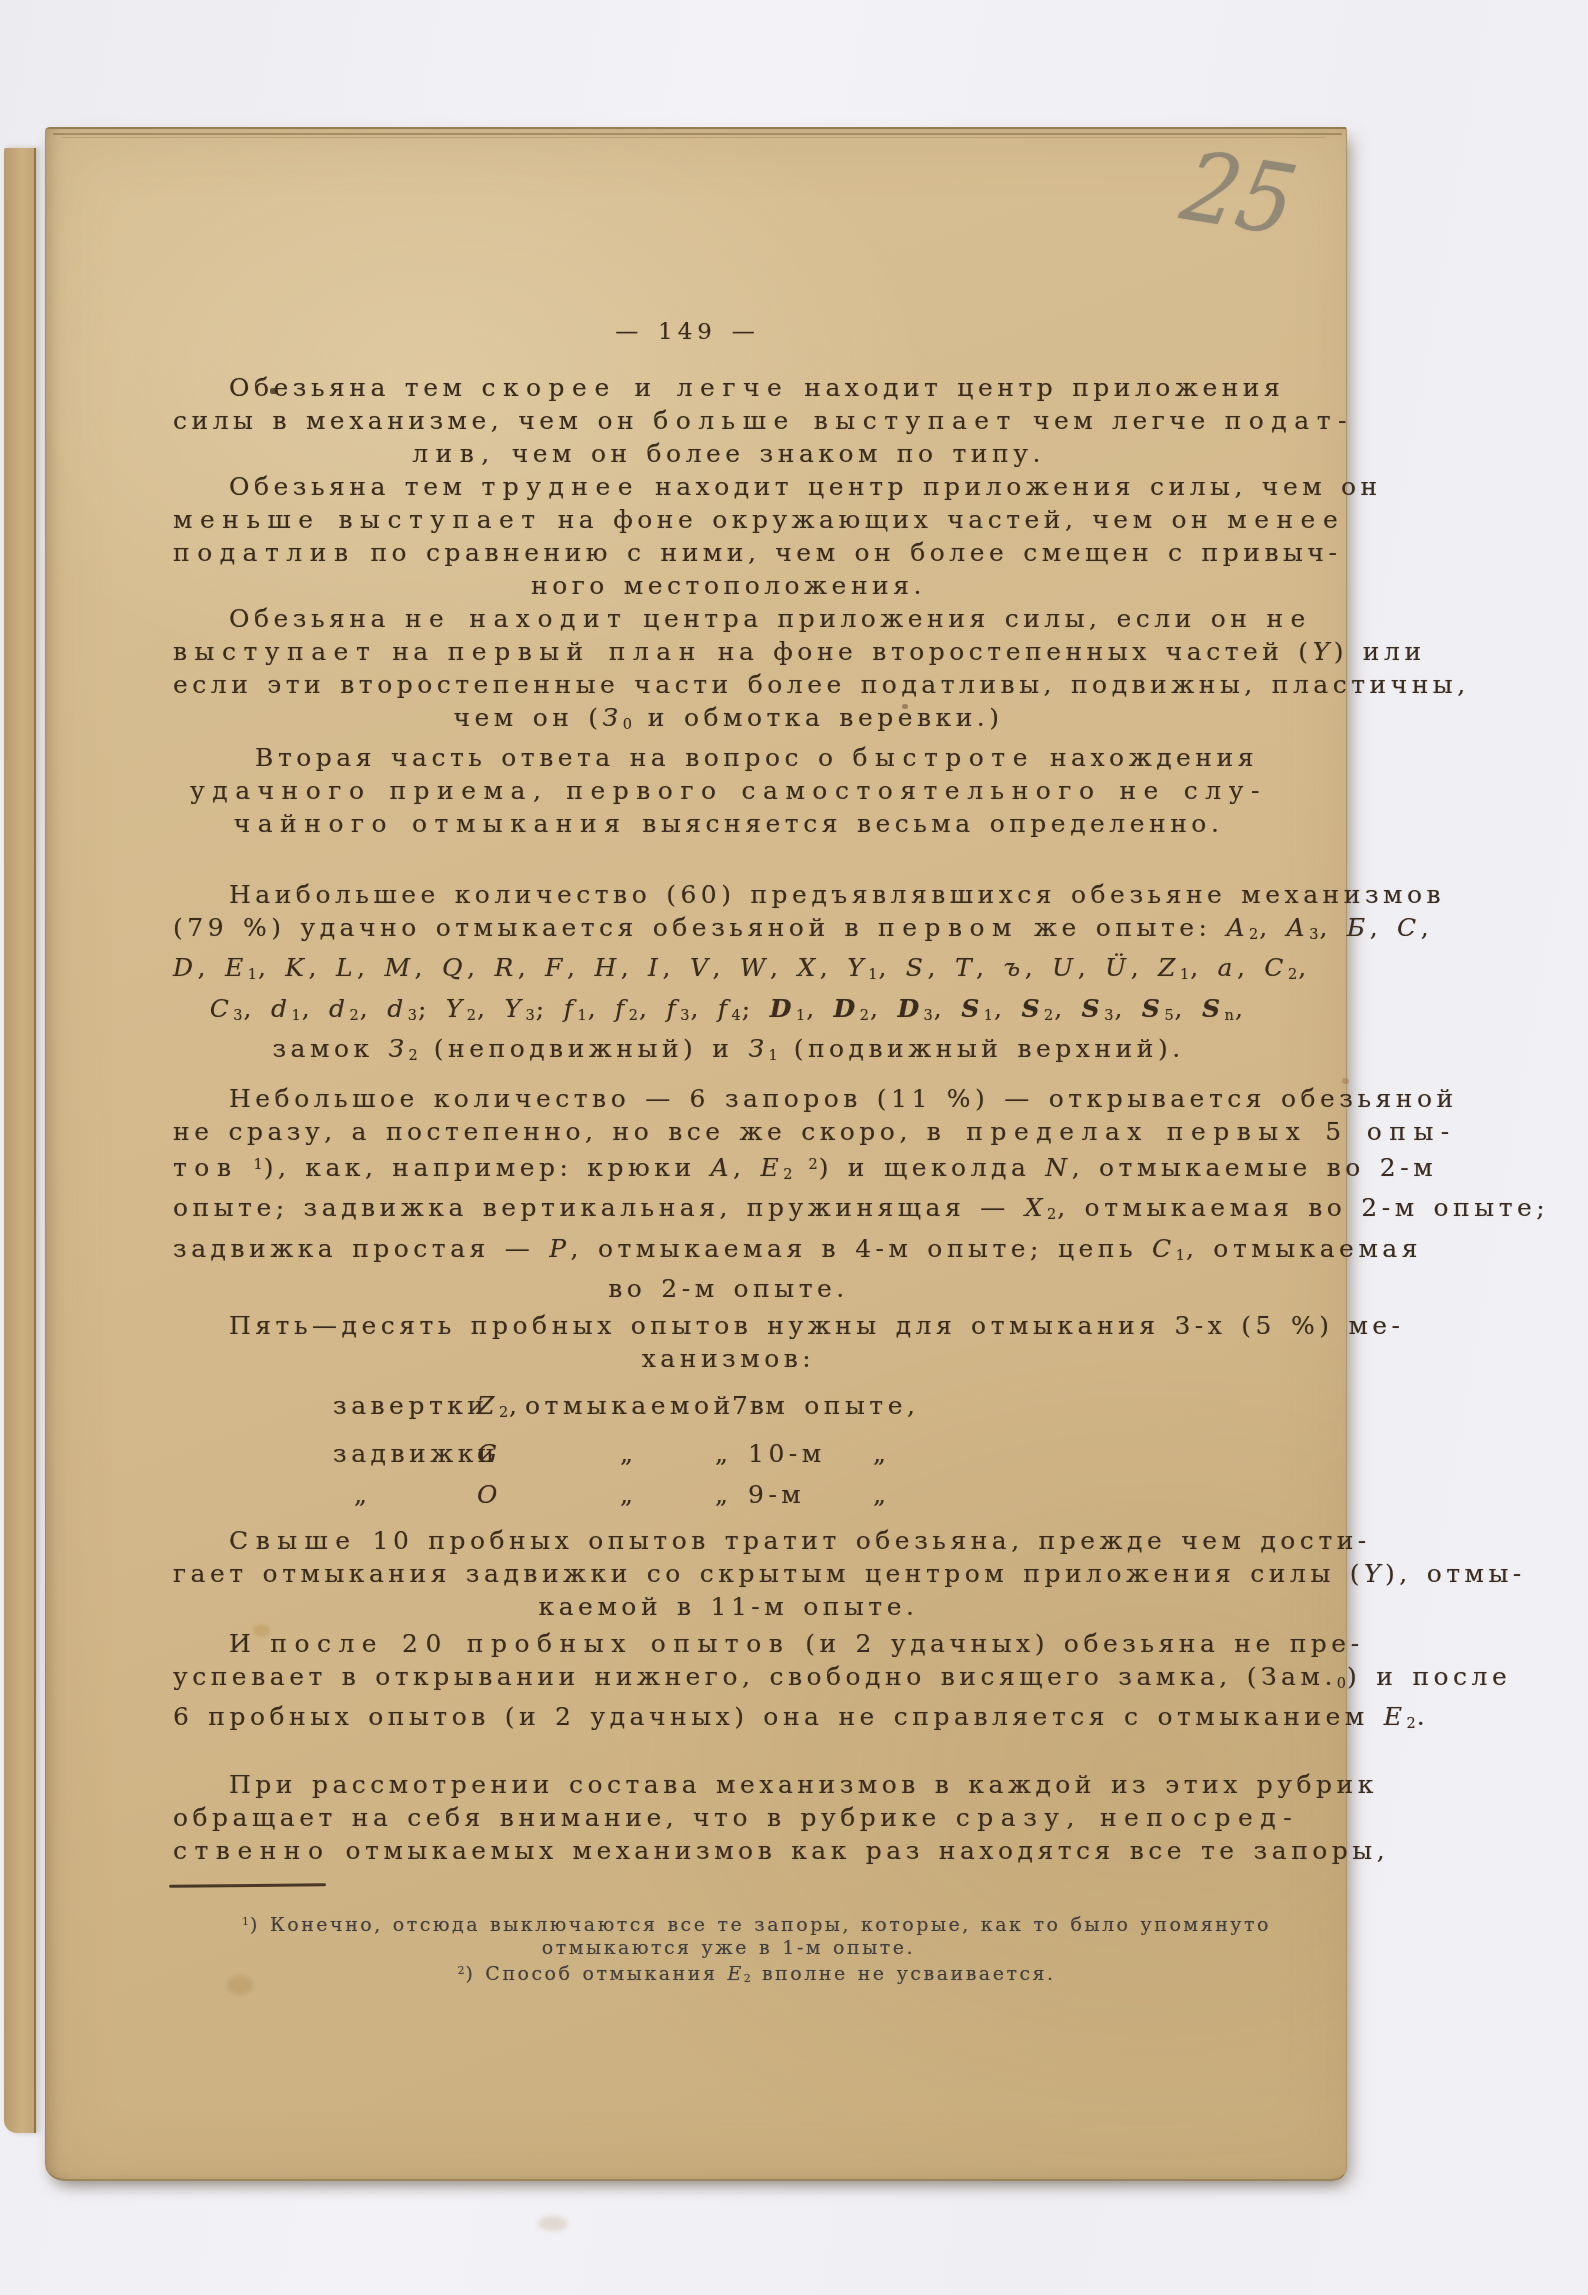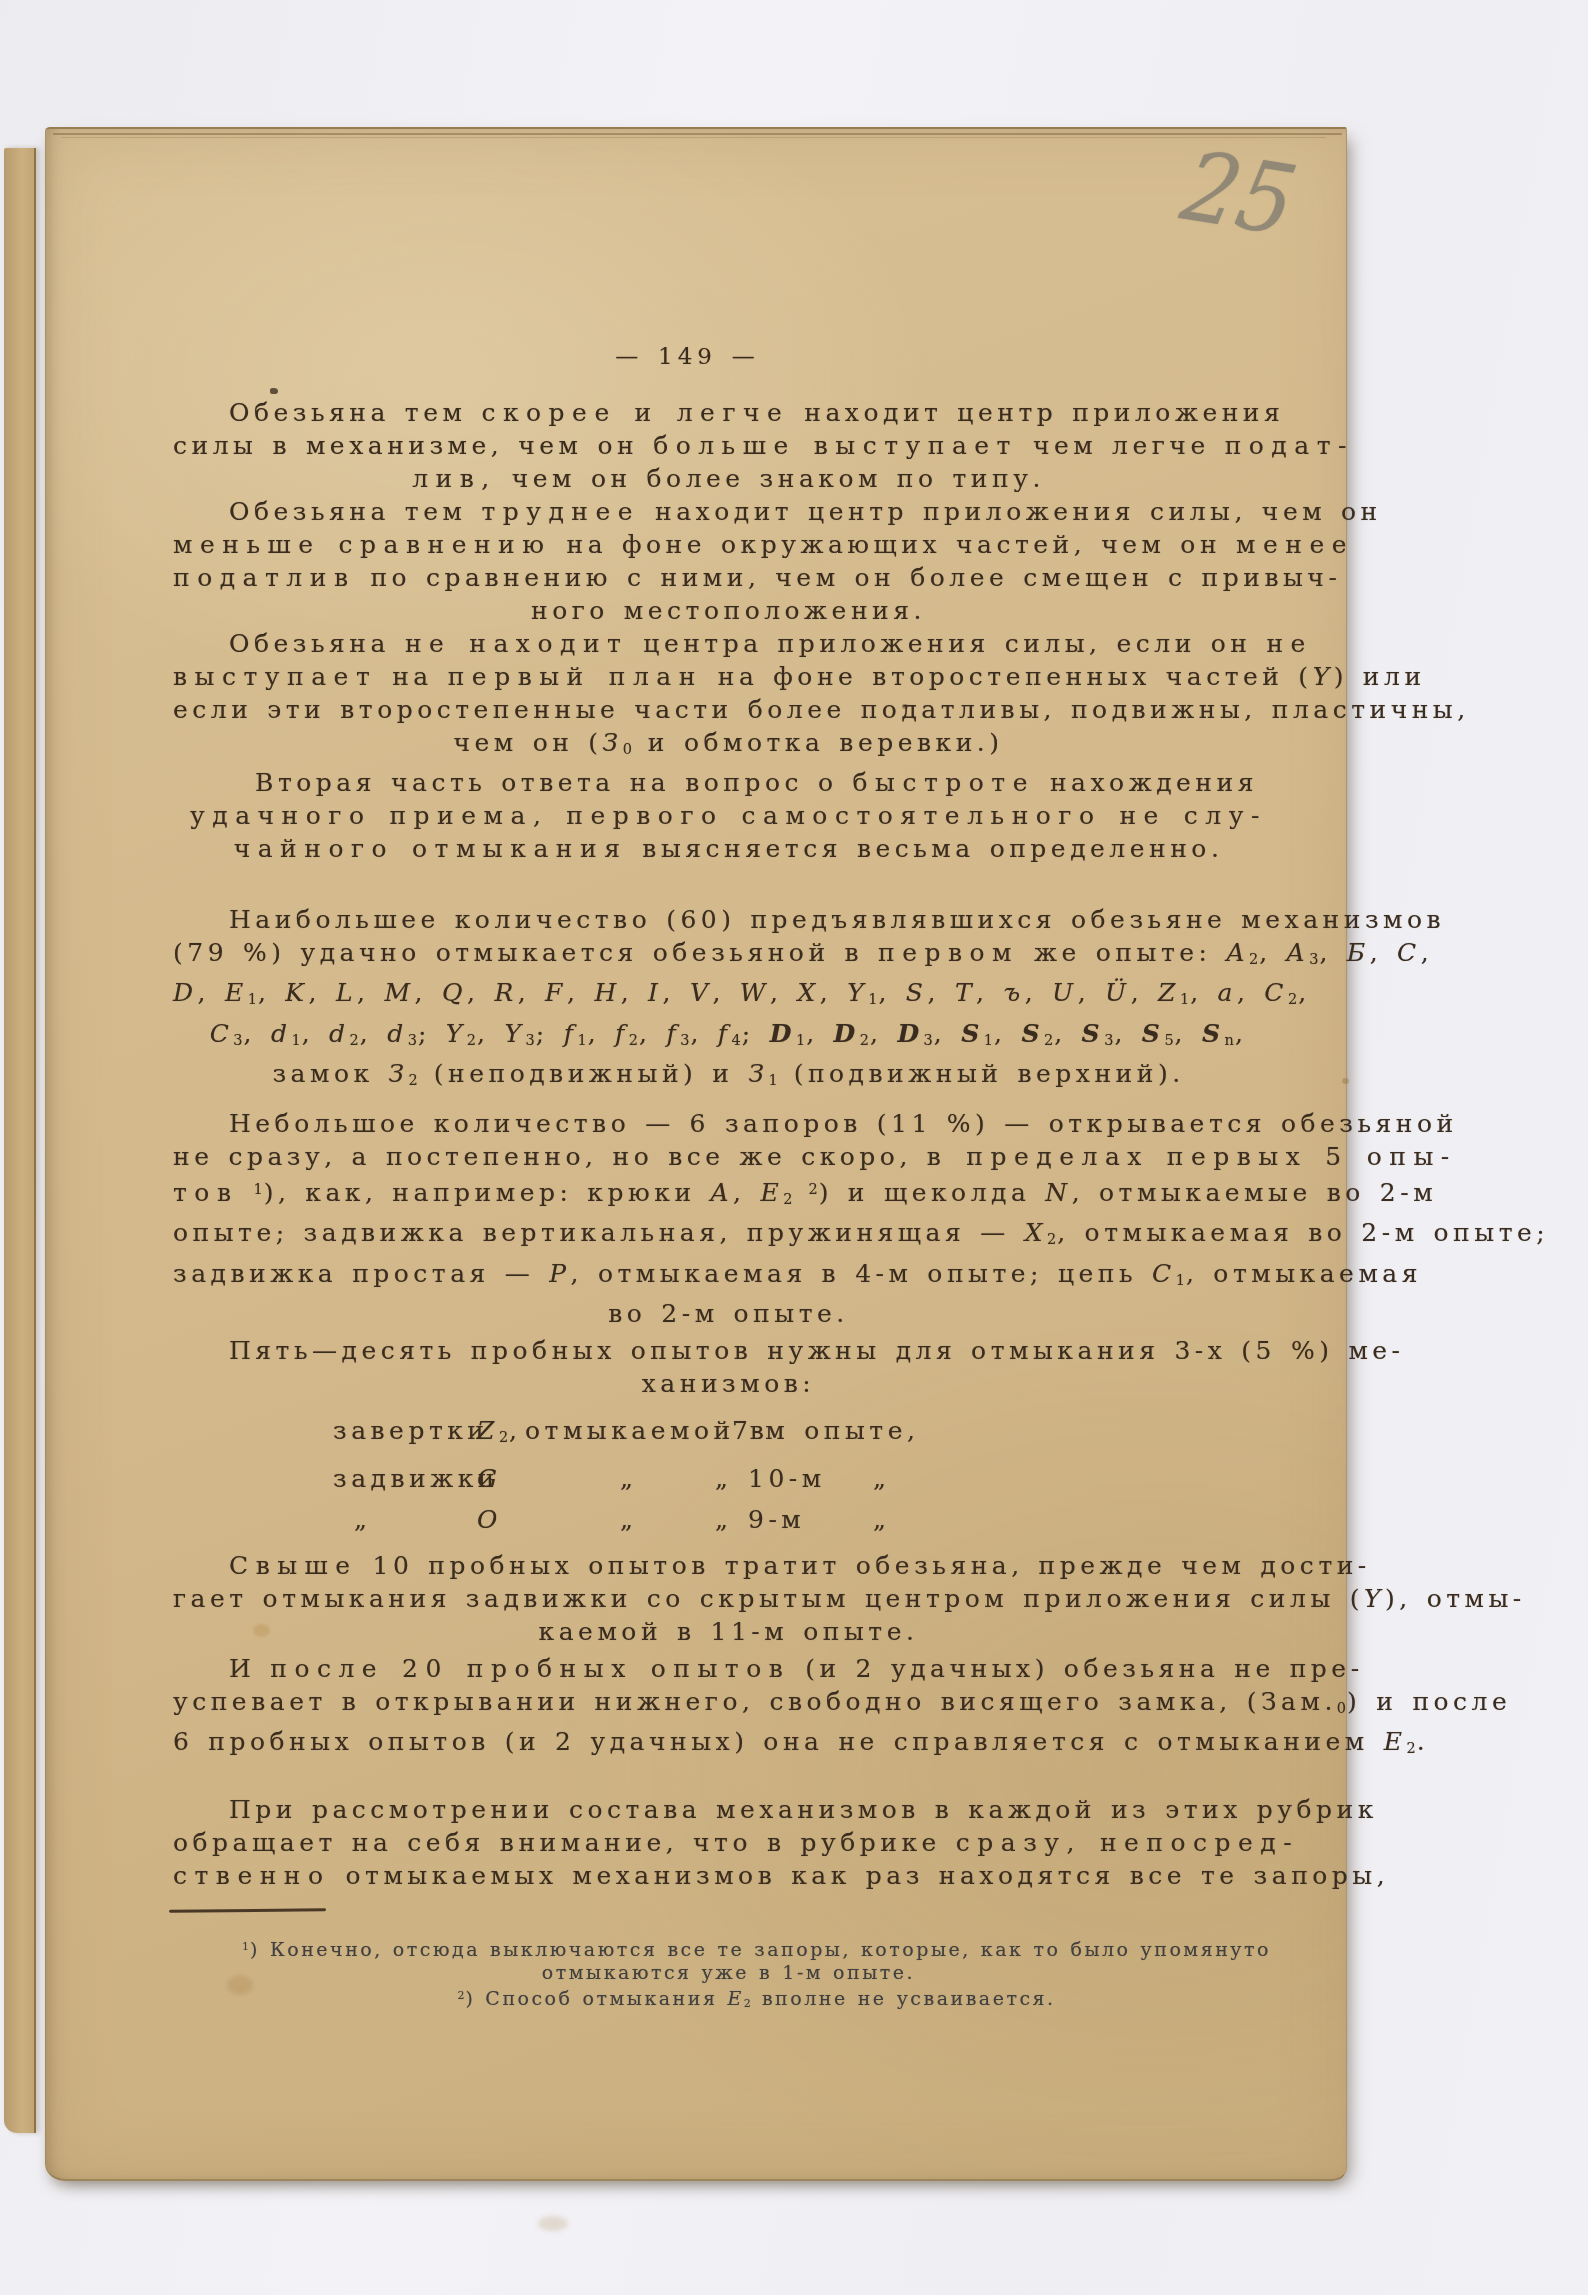--- a/index.html
+++ b/index.html
@@ -53,21 +53,21 @@
   
   #handnote{
     position:absolute;left:1182px;top:146px;width:130px;height:120px;
     font-family:"DejaVu Serif","Liberation Serif",serif;font-style:italic;
     font-size:86px;line-height:100px;color:#878072;opacity:.85;
     transform:rotate(9deg) scaleY(1.12) skewX(-4deg);
     text-shadow:0 0 1.5px rgba(130,124,112,.6);
   }
   
   #column{
-    position:absolute;left:173px;top:143px;width:1111px;
+    position:absolute;left:173px;top:118px;width:1111px;
     color:#3a2c1e;font-size:25px;line-height:33px;
     letter-spacing:4.5px;word-spacing:2.5px;
     text-shadow:0 0 1px rgba(58,44,30,.35);
   }
   #pagenum{
     margin-top:199px;display:block;text-align:center;
     transform:translateX(-41px);font-size:23px;line-height:28px;letter-spacing:5px;
   }
   .line{display:block;white-space:nowrap;text-align:center;}
   .para .line:first-child{padding-left:56px;}
@@ -121,21 +121,21 @@
 <div id="column">
   <span id="pagenum">— 149 —</span>
   <div id="text-upper">
       <div class="para">
         <span class="line"><span>Обезьяна тем </span><span class="ls">скорее и легче</span><span> находит центр приложения</span></span>
         <span class="line"><span>силы в механизме, чем он </span><span class="ls">больше выступает</span><span> чем легче </span><span class="ls">подат-</span></span>
         <span class="line"><span class="ls">лив,</span><span> чем он более знаком по типу.</span></span>
       </div>
       <div class="para">
         <span class="line"><span>Обезьяна тем </span><span class="ls">труднее</span><span> находит центр приложения силы, чем он</span></span>
-        <span class="line"><span class="ls">меньше сравнению</span><span> на фоне окружающих частей, чем он </span><span class="ls">менее</span></span>
+        <span class="line"><span class="ls">меньше выступает</span><span> на фоне окружающих частей, чем он </span><span class="ls">менее</span></span>
         <span class="line"><span class="ls">податлив</span><span> по сравнению с ними, чем он более смещен с привыч-</span></span>
         <span class="line"><span>ного местоположения.</span></span>
       </div>
       <div class="para">
         <span class="line"><span>Обезьяна </span><span class="ls">не находит</span><span> центра приложения силы, если он </span><span class="ls">не</span></span>
         <span class="line"><span class="ls">выступает</span><span> на </span><span class="ls">первый план</span><span> на фоне второстепенных частей (</span><span class="i">Y</span><span>) или</span></span>
         <span class="line"><span>если эти второстепенные части более податливы, подвижны, пластичны,</span></span>
         <span class="line"><span>чем он (</span><span class="i">З</span><span class="sb">0</span><span> и обмотка веревки.)</span></span>
       </div>
       <div class="para">

